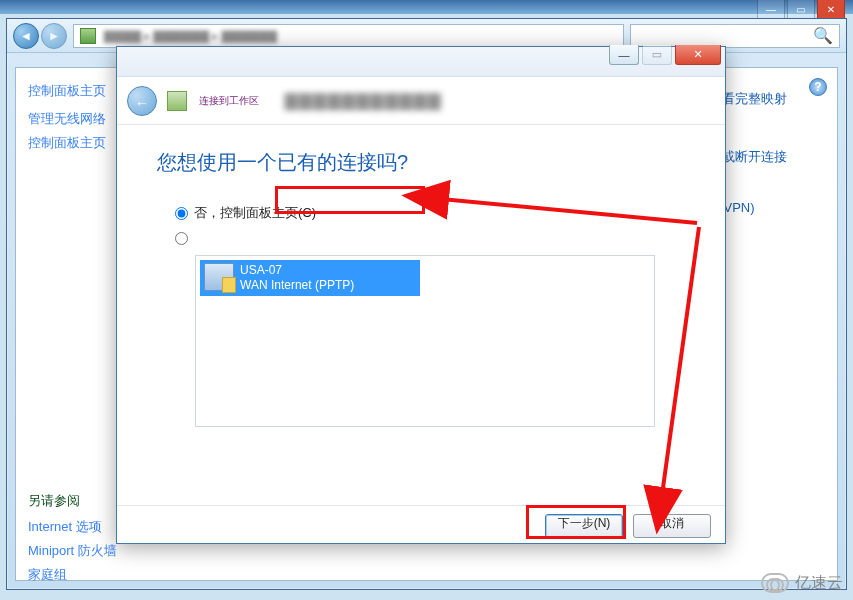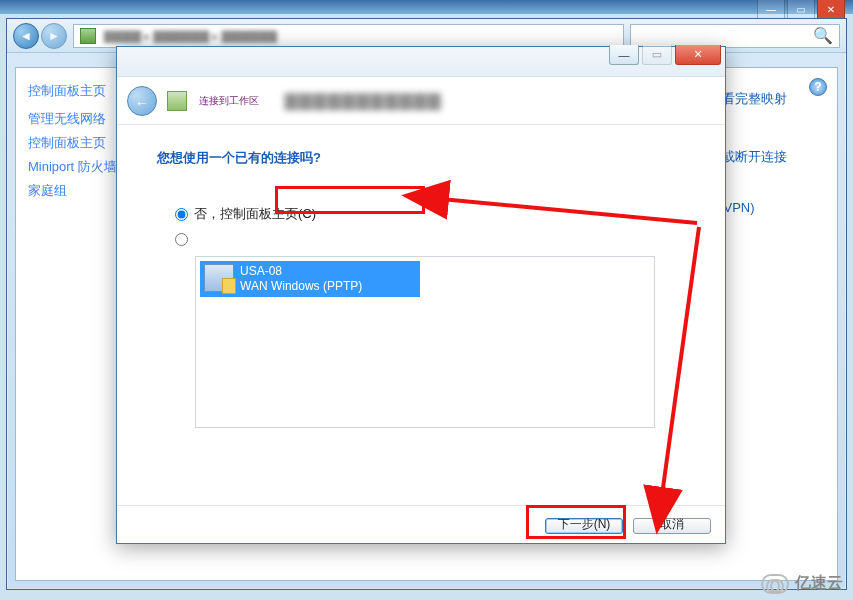--- a/index.html
+++ b/index.html
@@ -68,52 +68,52 @@
     .back-circle {
       width: 30px; height: 30px; border-radius: 50%;
       background: radial-gradient(circle at 30% 30%, #c0ddf5, #6aa8da);
       border: 1px solid #4a87bb; display:flex;align-items:center;justify-content:center; color:#fff; font-size:14px;
     }
     .wiz-icon { width: 20px; height: 20px; background: linear-gradient(#cfe4bb,#8fbf6a); border:1px solid #6fa050; margin-left: 2px;}
     .wiz-title { font-size: 10px; color: #701a75; margin-left: 4px; }
     .wiz-title-blur { margin-left: 18px; filter: blur(3px); opacity:.5; font-size: 16px; font-weight: bold; color:#222; letter-spacing: 2px; }
 
     .dlg-body { padding: 24px 40px 10px 40px; position: relative; height: 380px; }
-    .question { font-size: 13px; color: #1a5fb4; margin-bottom: 38px; font-weight: bold; }
+    .question { font-size: 20px; color: #1a5fb4; margin-bottom: 28px; }
     .radio-wrap { margin-left: 18px; font-size: 13px; color: #222; }
     .radio-wrap label { display: flex; align-items: center; gap: 6px; margin-bottom: 10px; }
     .radio-wrap input { width: 13px; height: 13px; }
     .highlight-box { position:absolute; border: 3px solid #e11; pointer-events:none; }
     .hl1 { top: 61px; left: 158px; width: 150px; height: 28px; }
 
     .conn-list {
       margin: 8px 0 0 38px; width: 460px; height: 172px;
       border: 1px solid #d0d6dc; background: #fff; padding: 4px;
     }
     .conn-item { display: flex; align-items: flex-start; gap: 6px; background: #3399ff; color:#fff; padding: 3px 4px; width: 220px; }
     .conn-icon { width: 30px; height: 28px; background: linear-gradient(#dce8f7,#9bbfe4); border:1px solid #6a93c4; flex-shrink: 0; position: relative; }
     .conn-icon::after { content:""; position:absolute; right:-3px; bottom:-3px; width:12px; height:14px; background:#f3d35b; border:1px solid #c7a831; }
     .conn-text { font-size: 12px; line-height: 1.25; }
 
     .dlg-footer {
       height: 40px; border-top: 1px solid #e6e6e6; display: flex; align-items: center; justify-content: flex-end; padding: 0 14px; gap: 10px;
     }
     .win-btn {
-      min-width: 78px; height: 16px; font-size: 12px; color:#222;
+      min-width: 78px; height: 24px; font-size: 12px; color:#222;
       background: linear-gradient(#fdfdfd,#e5e9ee); border:1px solid #8a9aaa; border-radius: 3px;
-      display:flex;align-items:flex-end;justify-content:center; padding: 0 10px;
+      display:flex;align-items:flex-start;justify-content:center; padding: 0 10px;
     }
     .win-btn.default { border-color:#3c7ab5; box-shadow: 0 0 0 1px #9dcff6 inset; }
     .hl2 { border:3px solid #e11; position:absolute; right: 99px; bottom: 4px; width: 100px; height: 34px; pointer-events:none;}
 
     
     .arrows { position:absolute; inset:0; pointer-events:none; }
 
     
-    .watermark { position:absolute; right: 10px; bottom: 6px; display:flex; align-items:center; gap:6px; color:#888; font-size: 16px; font-weight: bold; }
+    .watermark { position:absolute; right: 10px; bottom: 6px; display:flex; gap:6px; color:#888; font-size: 16px; }
     .wm-icon { width:28px; height:20px; border:2px solid #bbb; border-radius: 12px; position:relative; }
     .wm-icon::before, .wm-icon::after { content:""; position:absolute; border:2px solid #bbb; border-radius:50%; }
     .wm-icon::before { width:10px; height:10px; left:3px; top:3px; }
     .wm-icon::after { width:10px; height:10px; right:3px; top:3px; }
   </style>
 </head>
 <body>
 
 <div class="window-top"></div>
 <div class="top-ctrls">
@@ -136,20 +136,22 @@
       <span>🔍</span>
     </div>
   </div>
 
   <div class="explorer-body">
     <div class="help-q">?</div>
     <div class="sidebar">
       <h4>控制面板主页</h4>
       <a>管理无线网络</a>
       <a>控制面板主页</a>
+      <h4 class="sec2">另请参阅</h4>
+      <a>Internet 选项</a>
       <a>Miniport 防火墙</a>
       <a>家庭组</a>
     </div>
 
     <div class="right-links">
       <a>查看完整映射</a>
       <a class="partial" style="margin-top:40px;">接或断开连接</a>
       <a style="margin-top:22px;">unVPN)</a>
     </div>
   </div>
@@ -179,22 +181,22 @@
       </label>
       <label>
         <input type="radio" name="conn" style="">
       </label>
     </div>
 
     <div class="conn-list">
       <div class="conn-item">
         <div class="conn-icon"></div>
         <div class="conn-text">
-          <div>USA-08</div>
-          <div>WAN Windows (PPTP)</div>
+          <div>USA-07</div>
+          <div>WAN Internet (PPTP)</div>
         </div>
       </div>
     </div>
 
     <div class="highlight-box hl1"></div>
   </div>
 
   <div class="dlg-footer">
     <div class="win-btn default">
       <span>下一步(N)</span>

